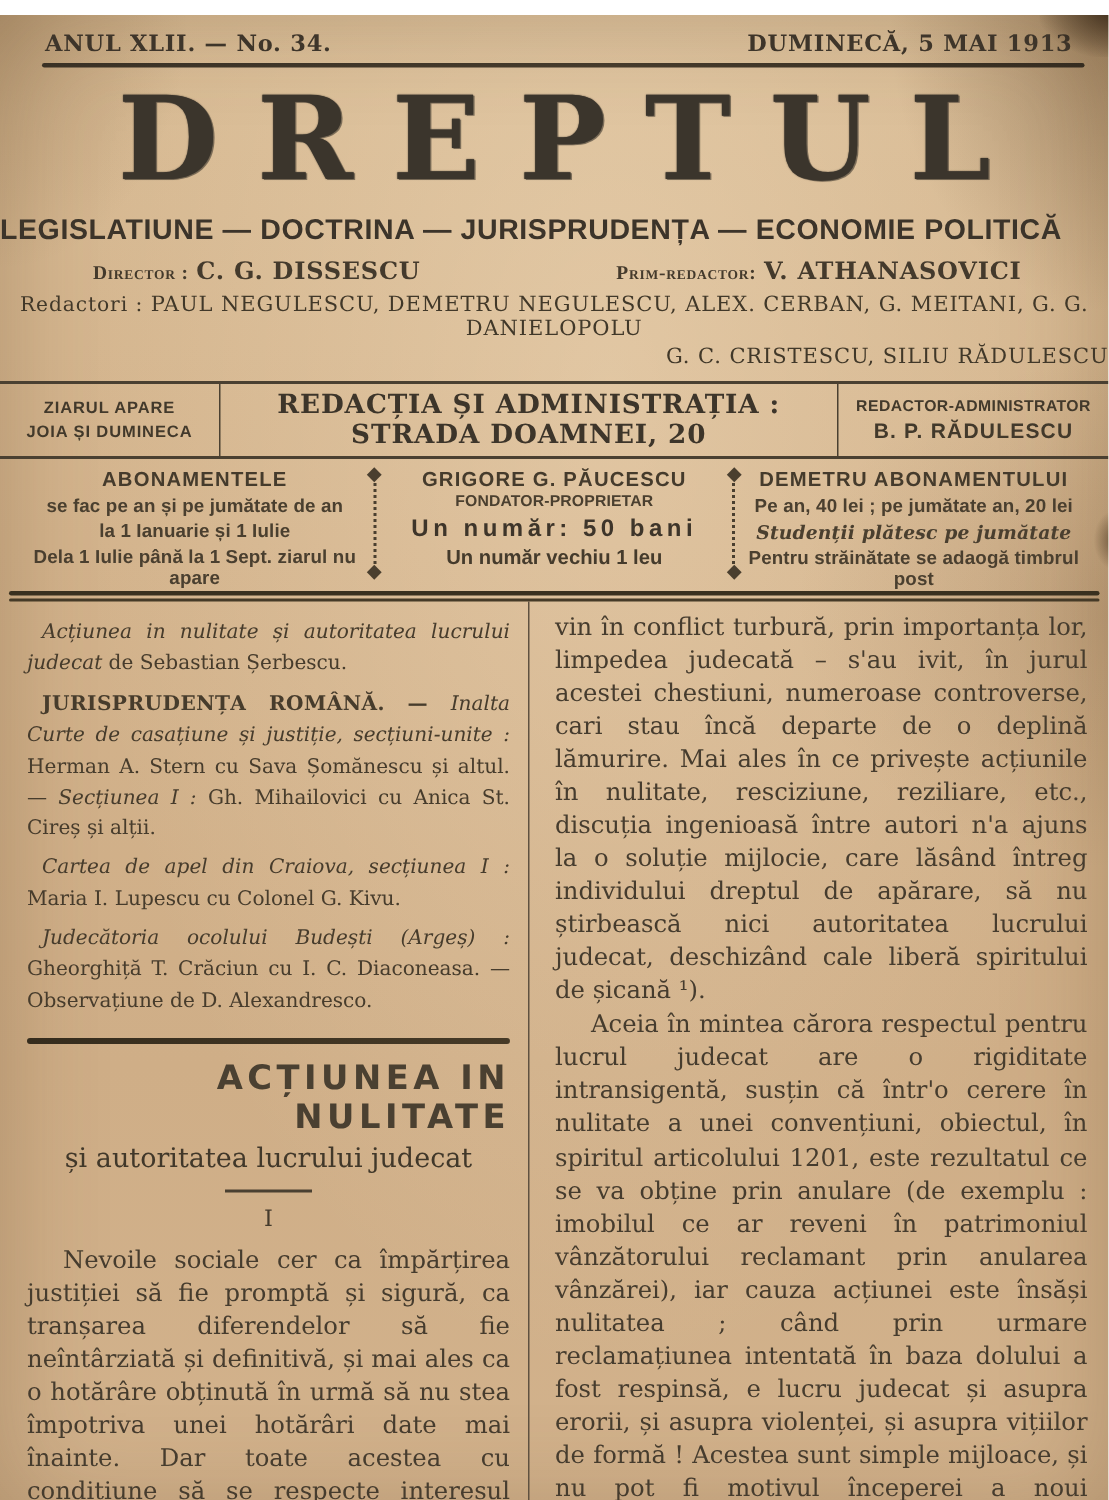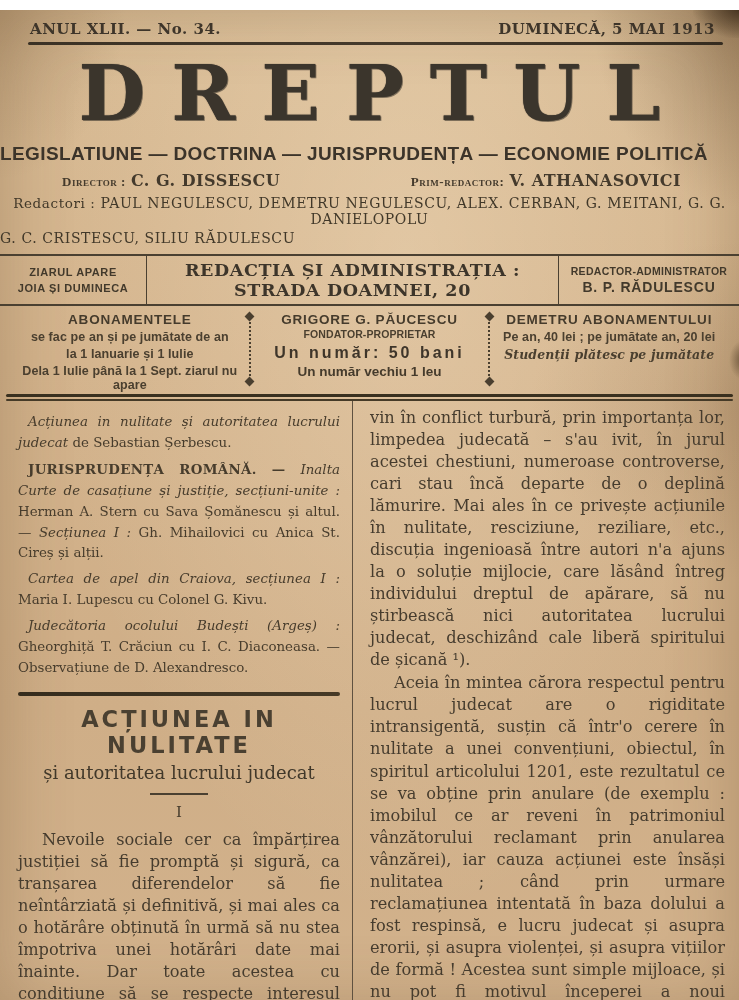--- a/index.html
+++ b/index.html
@@ -32,21 +32,21 @@
     font-size:77px;line-height:96px;letter-spacing:26px;text-indent:26px;
     color:#3b352c;text-shadow:0 0 1px #3b352c, 1px 1px 0 rgba(59,53,44,0.55);}
   .tagline{margin-top:2px;white-space:nowrap;
     font-family:"Liberation Sans", sans-serif;font-weight:bold;
     font-size:19px;letter-spacing:0.4px;color:#3c342a;}
   .directors{display:flex;justify-content:space-between;margin-top:6px;padding:0 58px 0 62px;align-items:baseline;}
   .role-label{font-variant:small-caps;font-size:13px;font-weight:bold;letter-spacing:0.5px;font-family:Liberation Serif, serif;}
   .role-name{font-weight:bold;font-size:16px;letter-spacing:0.5px;}
   .redactori{margin-top:5px;text-align:center;font-size:14px;letter-spacing:0.6px;color:#413829;}
   .redactori .lbl{font-size:13.5px;}
-  .redactori-line2{text-align:left;font-size:14px;letter-spacing:0.6px;margin-top:3px;color:#413829;}
+  .redactori-line2{text-align:right;font-size:14px;letter-spacing:0.6px;margin-top:3px;color:#413829;}
   .infobar{display:flex;margin-top:8px;border-top:2px solid #4a4031;border-bottom:2px solid #4a4031;
     align-items:stretch;}
   .infobar .cell{display:flex;flex-direction:column;justify-content:center;text-align:center;padding:4px 4px;}
   .infobar .c-left{width:138px;border-right:1px solid #4a4031;font-family:"Liberation Sans",sans-serif;
     font-weight:bold;font-size:11px;letter-spacing:0.6px;line-height:1.5;color:#42392b;}
   .infobar .c-mid{flex:1;font-weight:bold;font-size:17.5px;letter-spacing:0.6px;color:#3d352a;}
   .infobar .c-right{width:172px;border-left:1px solid #4a4031;font-family:"Liberation Sans",sans-serif;color:#42392b;}
   .infobar .c-right .l1{font-size:10.5px;font-weight:bold;letter-spacing:0.3px;}
   .infobar .c-right .l2{font-size:14px;font-weight:bold;letter-spacing:0.8px;margin-top:2px;}
   .subs{display:flex;margin-top:5px;height:76px;align-items:stretch;padding:0 18px;}
@@ -63,21 +63,21 @@
   .dblrule .r1{height:3px;background:#39301f;border-radius:2px;}
   .dblrule .r2{height:2px;background:#453a27;margin-top:2px;border-radius:2px;}
   .cols{display:flex;align-items:stretch;height:622px;margin-top:0;}
   .col-left{width:352px;padding:6px 12px 0 18px;box-sizing:border-box;}
   .col-right{flex:1;border-left:1px solid #5f5140;padding:6px 14px 0 17px;box-sizing:border-box;}
   .sumar-title{text-align:center;font-size:19px;letter-spacing:9px;text-indent:9px;color:#3f3528;margin-top:2px;}
   .sumar-entry{font-size:13.4px;line-height:1.56;text-align:justify;margin:5px 0 0 0;text-indent:10px;color:#473c2c;}
   .sumar-entry .it{font-style:italic;}
   .sumar-entry .bd{font-weight:bold;letter-spacing:0.3px;}
   .thickrule{height:4px;background:linear-gradient(90deg,#352c1d,#463a27);margin:13px 0 10px 0;border-radius:2px;}
-  .art-title{text-align:center;font-family:"DejaVu Sans",sans-serif;font-weight:bold;
+  .art-title{text-align:right;font-family:"DejaVu Sans",sans-serif;font-weight:bold;
     font-size:22.5px;letter-spacing:3px;color:#4a4031;margin-top:4px;}
   .art-sub{text-align:center;font-size:18px;margin-top:4px;color:#41382a;}
   .art-minirule{width:58px;height:2px;background:#4a4031;margin:10px auto 0 auto;}
   .art-secnum{text-align:center;font-size:15px;margin-top:8px;color:#453b2c;}
   .bodytext{font-size:16.2px;line-height:1.36;text-align:justify;color:#463c2e;}
   .bodytext p{margin:0 0 1px 0;text-indent:24px;}
   .col-left .bodytext{margin-top:8px;}
 </style>
 </head>
 <body>
@@ -147,20 +147,21 @@
     </div>
     <div class="orn">
       <div class="dia"></div>
       <div class="chain"></div>
       <div class="dia"></div>
     </div>
     <div class="scol">
       <div class="hd">DEMETRU ABONAMENTULUI</div>
       <div class="ln">Pe an, 40 lei ; pe jumătate an, 20 lei</div>
       <div class="ln it">Studenții plătesc pe jumătate</div>
+      <div class="ln">Pentru străinătate se adaogă timbrul post</div>
     </div>
   </div>
 
   <div class="dblrule">
     <div class="r1"></div>
     <div class="r2"></div>
   </div>
 
   <div class="cols">
 

